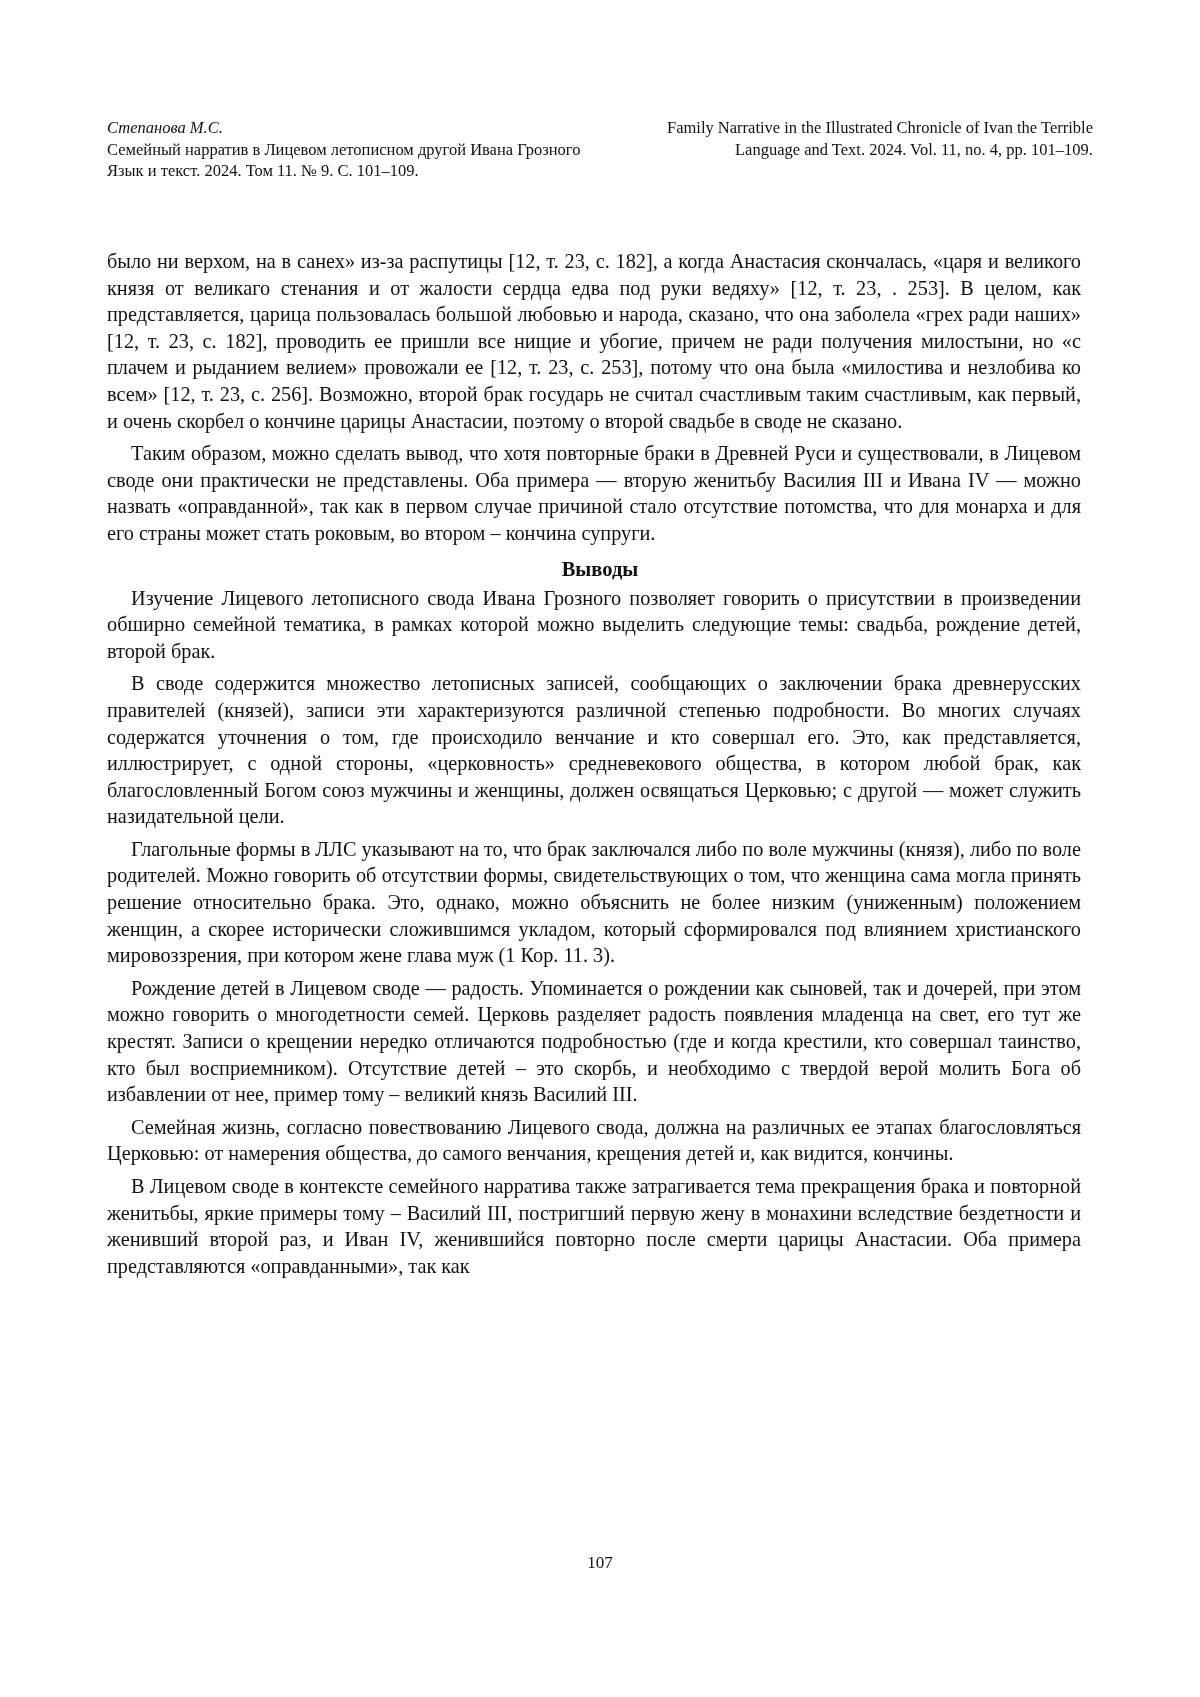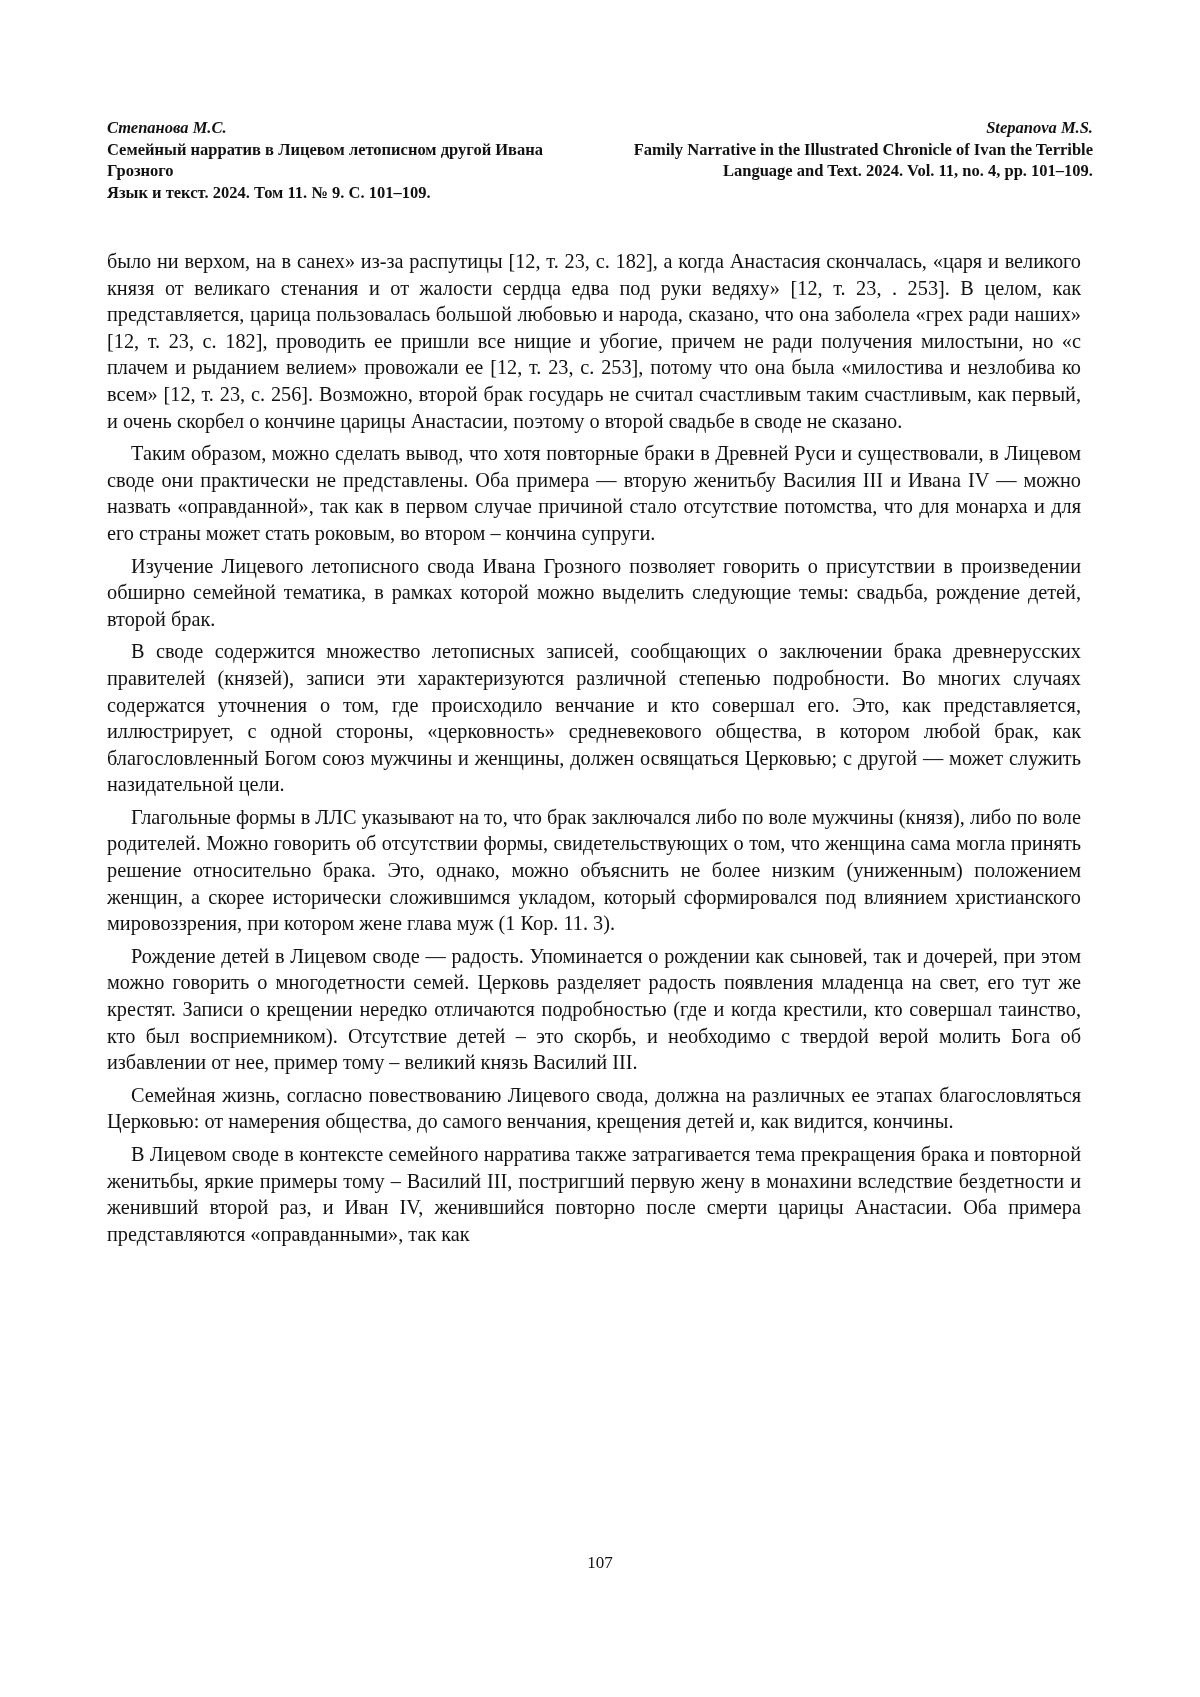--- a/index.html
+++ b/index.html
@@ -1,19 +1,19 @@
 <!DOCTYPE html>
 <html><head>
 <meta charset="utf-8">
 <style>
   html, body { margin: 0; padding: 0; background: #ffffff; }
   body { width: 1200px; height: 1697px; position: relative; overflow: hidden;
          font-family: "Liberation Serif", "DejaVu Serif", serif; color: #111; }
   .header { position: absolute; top: 117px; left: 107px; width: 986px; height: 90px;
-            font-size: 16.5px; line-height: 21.5px; font-weight: bold; }
+            font-size: 16.5px; line-height: 21.5px; }
   .hdr-left { position: absolute; left: 0; top: 0; width: 480px; text-align: left; }
   .hdr-right { position: absolute; right: 0; top: 0; width: 480px; text-align: right; }
   .hdr-author { font-style: italic; }
   .body-text { position: absolute; top: 248px; left: 107px; width: 986px;
                font-size: 20.3px; line-height: 26.6px; }
   .body-text p { margin: 0 12px 6px 0; text-align: justify; text-indent: 24px; }
   .body-text p.first { text-indent: 0; }
   .body-text h2 { margin: 8px 0 2px 0; font-size: 20.5px; font-weight: bold; text-align: center; line-height: 28px; }
   .page-number { position: absolute; top: 1533px; left: 0; width: 1200px; text-align: center;
                  font-size: 17px; margin-top: 20px; }
@@ -21,29 +21,29 @@
 </head>
 <body>
 
 <div class="header">
   <div class="hdr-left">
     <div class="hdr-author">Степанова М.С.</div>
     <div>Семейный нарратив в Лицевом летописном другой Ивана Грозного</div>
     <div>Язык и текст. 2024. Том 11. № 9. С. 101–109.</div>
   </div>
   <div class="hdr-right">
-    <div class="hdr-author">Stepanova M.S.</div>
     <div>Family Narrative in the Illustrated Chronicle of Ivan the Terrible</div>
     <div>Language and Text. 2024. Vol. 11, no. 4, pp. 101–109.</div>
   </div>
 </div>
 
 <div class="body-text">
   <p class="first">было ни верхом, на в санех» из-за распутицы [12, т. 23, с. 182], а когда Анастасия скончалась, «царя и великого князя от великаго стенания и от жалости сердца едва под руки ведяху» [12, т. 23, . 253]. В целом, как представляется, царица пользовалась большой любовью и народа, сказано, что она заболела «грех ради наших» [12, т. 23, с. 182], проводить ее пришли все нищие и убогие, причем не ради получения милостыни, но «с плачем и рыданием велием» провожали ее [12, т. 23, с. 253], потому что она была «милостива и незлобива ко всем» [12, т. 23, с. 256]. Возможно, второй брак государь не считал счастливым таким счастливым, как первый, и очень скорбел о кончине царицы Анастасии, поэтому о второй свадьбе в своде не сказано.</p>
   <p>Таким образом, можно сделать вывод, что хотя повторные браки в Древней Руси и существовали, в Лицевом своде они практически не представлены. Оба примера — вторую женитьбу Василия III и Ивана IV — можно назвать «оправданной», так как в первом случае причиной стало отсутствие потомства, что для монарха и для его страны может стать роковым, во втором – кончина супруги.</p>
+  <h2>Выводы</h2>
   <p>Изучение Лицевого летописного свода Ивана Грозного позволяет говорить о присутствии в произведении обширно семейной тематика, в рамках которой можно выделить следующие темы: свадьба, рождение детей, второй брак.</p>
   <p>В своде содержится множество летописных записей, сообщающих о заключении брака древнерусских правителей (князей), записи эти характеризуются различной степенью подробности. Во многих случаях содержатся уточнения о том, где происходило венчание и кто совершал его. Это, как представляется, иллюстрирует, с одной стороны, «церковность» средневекового общества, в котором любой брак, как благословленный Богом союз мужчины и женщины, должен освящаться Церковью; с другой — может служить назидательной цели.</p>
   <p>Глагольные формы в ЛЛС указывают на то, что брак заключался либо по воле мужчины (князя), либо по воле родителей. Можно говорить об отсутствии формы, свидетельствующих о том, что женщина сама могла принять решение относительно брака. Это, однако, можно объяснить не более низким (униженным) положением женщин, а скорее исторически сложившимся укладом, который сформировался под влиянием христианского мировоззрения, при котором жене глава муж (1 Кор. 11. 3).</p>
   <p>Рождение детей в Лицевом своде — радость. Упоминается о рождении как сыновей, так и дочерей, при этом можно говорить о многодетности семей. Церковь разделяет радость появления младенца на свет, его тут же крестят. Записи о крещении нередко отличаются подробностью (где и когда крестили, кто совершал таинство, кто был восприемником). Отсутствие детей – это скорбь, и необходимо с твердой верой молить Бога об избавлении от нее, пример тому – великий князь Василий III.</p>
   <p>Семейная жизнь, согласно повествованию Лицевого свода, должна на различных ее этапах благословляться Церковью: от намерения общества, до самого венчания, крещения детей и, как видится, кончины.</p>
   <p>В Лицевом своде в контексте семейного нарратива также затрагивается тема прекращения брака и повторной женитьбы, яркие примеры тому – Василий III, постригший первую жену в монахини вследствие бездетности и женивший второй раз, и Иван IV, женившийся повторно после смерти царицы Анастасии. Оба примера представляются «оправданными», так как</p>
 </div>
 
 <div class="page-number">107</div>
 

